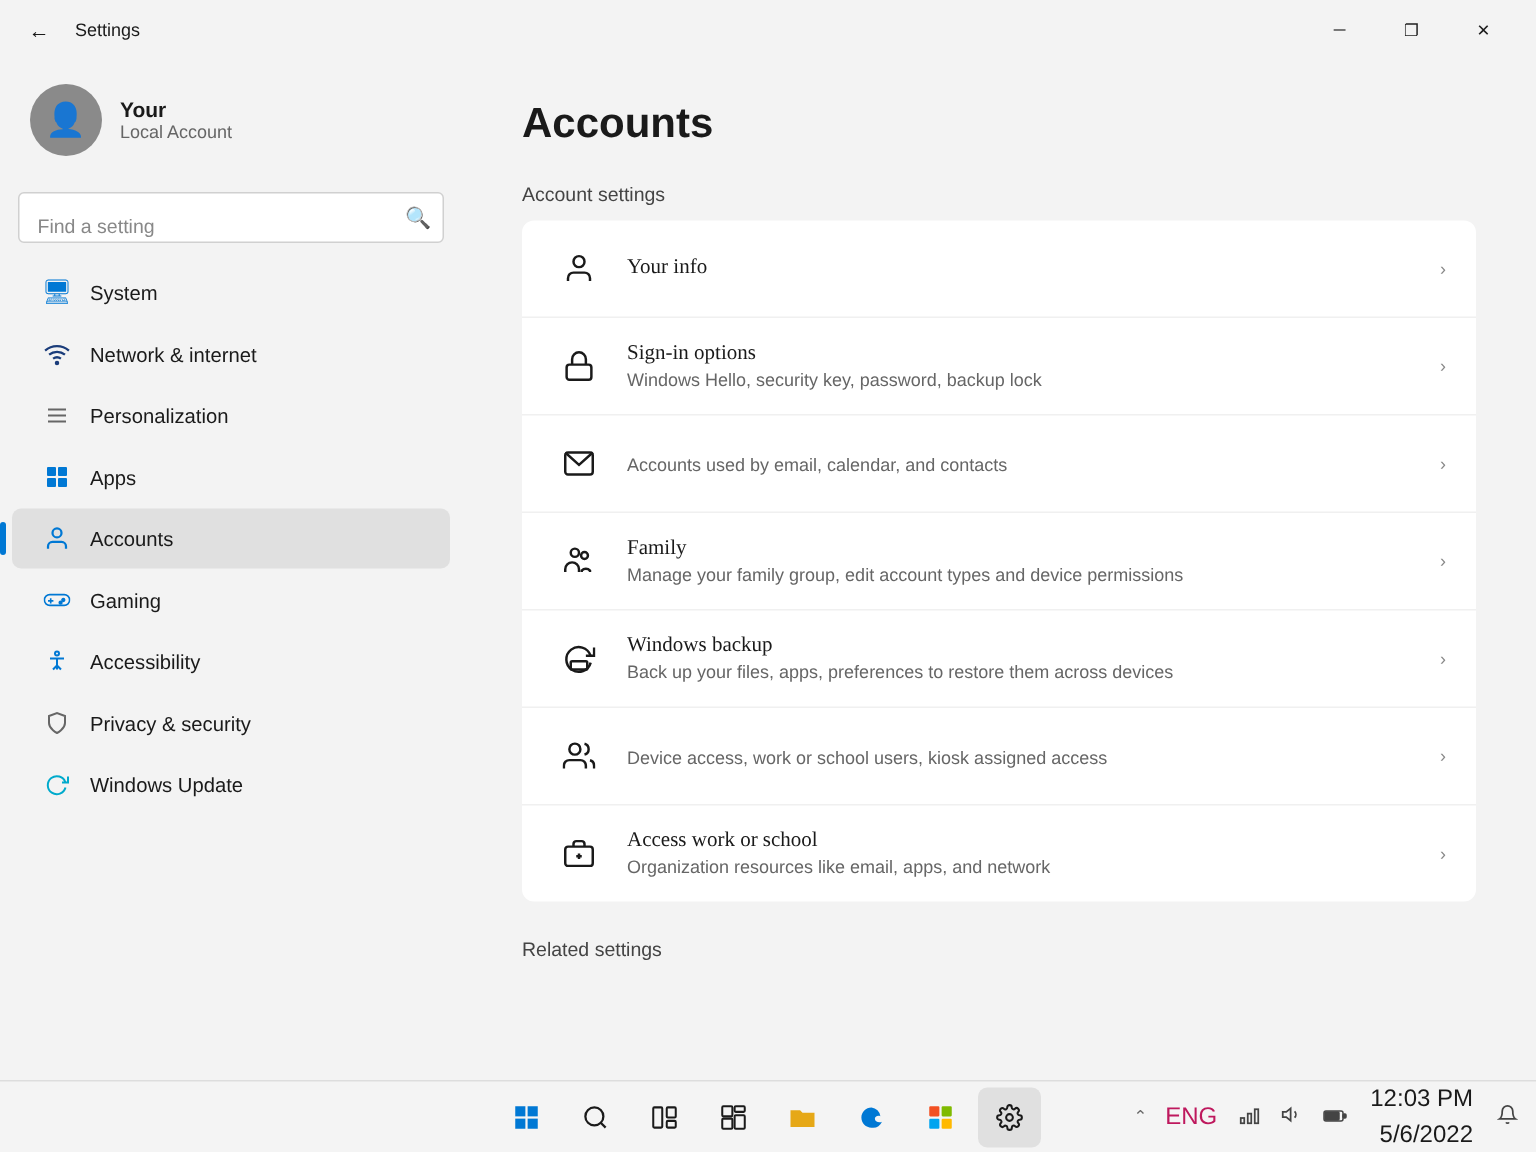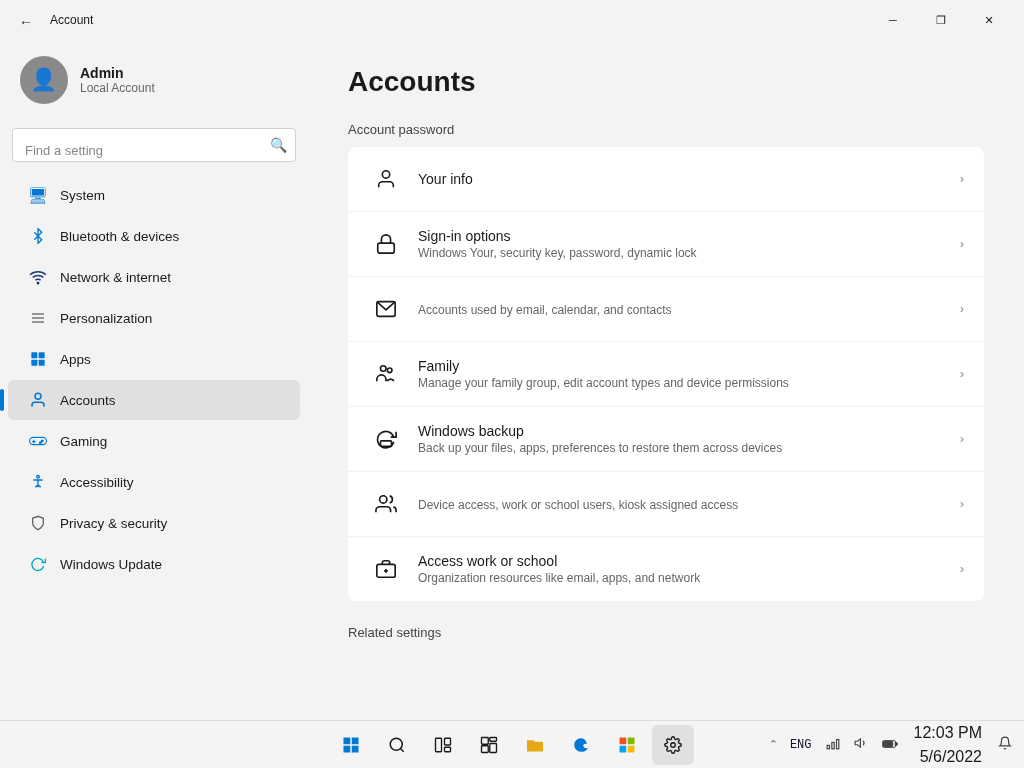--- a/index.html
+++ b/index.html
@@ -211,20 +211,21 @@
       margin-right: 14px;
     }
 
     .settings-item-text {
       flex: 1;
     }
     .settings-item-title {
       font-size: 14px;
       color: #1a1a1a;
       font-weight: 400;
+      font-family: Liberation Serif, serif;
     }
     .settings-item-desc {
       font-size: 12px;
       color: #666;
       margin-top: 2px;
     }
     .settings-item-chevron {
       font-size: 12px;
       color: #888;
     }
@@ -287,25 +288,24 @@
       display: flex;
       flex-direction: column;
       align-items: flex-end;
       font-size: 16px;
       color: #1a1a1a;
       cursor: pointer;
       padding: 0 6px;
       line-height: 1.5;
     }
     .tray-lang {
-      font-size: 12px;
-      color: #0f172a;
+      font-size: 16px;
+      color: #be185d;
       padding: 2px 4px;
       cursor: pointer;
-      font-family: Liberation Mono, monospace;
     }
     .notification-btn {
       font-size: 14px;
       color: #444;
       cursor: pointer;
       padding: 4px;
     }
     .chevron-tray {
       font-size: 11px;
       color: #666;
@@ -331,60 +331,52 @@
       justify-content: center;
       border-radius: 50%;
     }
   </style>
 </head>
 <body>
 
 <div class="title-bar">
   <div class="title-bar-left">
     <button class="back-btn">←</button>
-    <span class="title-bar-title">Account</span>
+    <span class="title-bar-title">Settings</span>
   </div>
   <div class="title-bar-controls">
     <button class="title-btn">─</button>
     <button class="title-btn">❐</button>
     <button class="title-btn close">✕</button>
   </div>
 </div>
 
 <div class="app-container">
 
   <div class="sidebar">
 
     <div class="user-section">
       <div class="user-avatar">
         <span>👤</span>
       </div>
       <div>
-        <div class="user-info-name">Admin</div>
+        <div class="user-info-name">Your</div>
         <div class="user-info-sub">Local Account</div>
       </div>
     </div>
 
     <div class="search-box">
       <input class="search-input" type="text" placeholder="Find a setting" style="">
       <button class="search-icon-btn">🔍</button>
     </div>
 
     <nav>
       <div class="nav-item">
         <span class="nav-icon icon-blue">🖥</span>
         <span>System</span>
-      </div>
-      <div class="nav-item">
-        <span class="nav-icon icon-blue">
-          <svg width="16" height="16" viewBox="0 0 24 24" fill="none" stroke="#0078d4" stroke-width="2">
-            <polyline points="6.5 6.5 17.5 17.5 12 23 12 1 17.5 6.5 6.5 17.5"></polyline>
-          </svg>
-        </span>
-        <span>Bluetooth &amp; devices</span>
       </div>
       <div class="nav-item">
         <span class="nav-icon icon-navy">
           <svg width="18" height="18" viewBox="0 0 24 24" fill="none" stroke="#1a3c7a" stroke-width="2">
             <path d="M5 12.55a11 11 0 0 1 14.08 0"></path>
               <path d="M1.42 9a16 16 0 0 1 21.16 0"></path>
               <path d="M8.53 16.11a6 6 0 0 1 6.95 0"></path>
             <circle cx="12" cy="20" r="1" fill="#1a3c7a"></circle>
           </svg>
         </span>
@@ -457,21 +449,21 @@
           </svg>
         </span>
         <span>Windows Update</span>
       </div>
     </nav>
   </div>
 
   <div class="main-content">
     <h1 class="page-title">Accounts</h1>
 
-    <div class="section-label">Account password</div>
+    <div class="section-label">Account settings</div>
 
     <div class="settings-card">
 
       <div class="settings-item">
         <div class="settings-item-icon">
           <svg width="22" height="22" viewBox="0 0 24 24" fill="none" stroke="#1a1a1a" stroke-width="1.8">
             <path d="M20 21v-2a4 4 0 0 0-4-4H8a4 4 0 0 0-4 4v2"></path>
             <circle cx="12" cy="7" r="4"></circle>
           </svg>
         </div>
@@ -483,21 +475,21 @@
 
       <div class="settings-item">
         <div class="settings-item-icon">
           <svg width="22" height="22" viewBox="0 0 24 24" fill="none" stroke="#1a1a1a" stroke-width="1.8">
             <rect x="3" y="11" width="18" height="11" rx="2" ry="2"></rect>
             <path d="M7 11V7a5 5 0 0 1 10 0v4"></path>
           </svg>
         </div>
         <div class="settings-item-text">
           <div class="settings-item-title">Sign-in options</div>
-          <div class="settings-item-desc">Windows Your, security key, password, dynamic lock</div>
+          <div class="settings-item-desc">Windows Hello, security key, password, backup lock</div>
         </div>
         <span class="settings-item-chevron">›</span>
       </div>
 
       <div class="settings-item">
         <div class="settings-item-icon">
           <svg width="22" height="22" viewBox="0 0 24 24" fill="none" stroke="#1a1a1a" stroke-width="1.8">
             <rect x="2" y="4" width="20" height="16" rx="2"></rect>
             <polyline points="2,4 12,13 22,4"></polyline>
           </svg>

